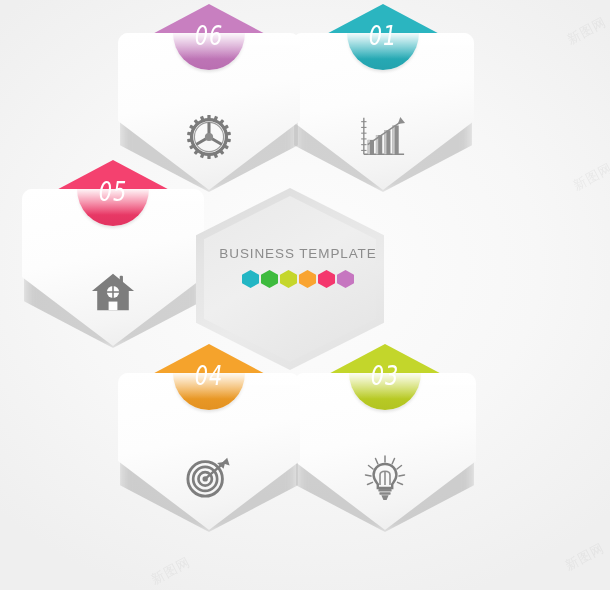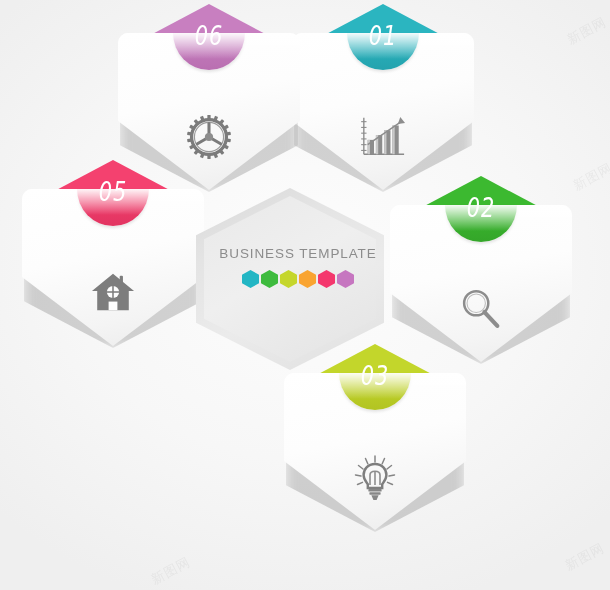--- a/index.html
+++ b/index.html
@@ -137,21 +137,21 @@
     position: absolute;
     left: 0; top: 112px;
     width: 190px;
     display: flex; align-items: center; justify-content: center;
   }
   .hex-icon svg { display: block; }
 
   
   #panel-01 { left: 288px; top: 2px; }
   #panel-02 { left: 386px; top: 174px; }
-  #panel-03 { left: 280px; top: 342px; }
+  #panel-03 { left: 290px; top: 342px; }
   #panel-04 { left: 114px; top: 342px; }
   #panel-05 { left: 18px;  top: 158px; }
   #panel-06 { left: 114px; top: 2px; }
 
   
   #panel-06 { z-index: 6; }
   #panel-01 { z-index: 5; }
   #panel-05 { z-index: 4; }
   #panel-02 { z-index: 3; }
   #panel-04 { z-index: 2; }
@@ -270,36 +270,42 @@
         <circle cx="24" cy="23" r="6.4" fill="#fdfdfd"></circle>
         <g stroke="#7d7d7d" stroke-width="1.6">
           <line x1="24" y1="16.6" x2="24" y2="29.4"></line>
           <line x1="17.6" y1="23" x2="30.4" y2="23"></line>
         </g>
         <rect x="19.4" y="33" width="9.2" height="9" fill="#fdfdfd"></rect>
       </svg>
     </div>
   </div>
 
-  <div class="hex-panel" id="panel-02">
-    <div class="hex-shadow"></div>
-    <div class="hex-chevron" style="background: linear-gradient(160deg, rgb(60, 185, 48) 0%, rgb(60, 185, 48) 55%, rgb(52, 166, 41) 100%);"></div>
-    <div class="hex-card"></div>
-    <div class="hex-notch" style="background: linear-gradient(rgb(60, 185, 48) 0%, rgb(52, 166, 41) 100%); box-shadow: rgba(0, 0, 0, 0.1) 0px 2px 3px;"></div>
-    <div class="card-gloss"></div>
-    <div class="hex-number">02</div>
-    <div class="hex-icon">
-      <svg width="46" height="46" viewBox="0 0 48 48">
-        <circle cx="19" cy="18" r="12.6" fill="none" stroke="#8d8d8d" stroke-width="2.6"></circle>
-        <circle cx="19" cy="18" r="9.6" fill="none" stroke="#bdbdbd" stroke-width="1.1"></circle>
-        <line x1="27.6" y1="27.2" x2="41" y2="41.6" stroke="#8d8d8d" stroke-width="4.4" stroke-linecap="round"></line>
-      </svg>
-    </div>
-  </div>
-
+
+  <div class="hex-panel" id="panel-04">
+    <div class="hex-shadow"></div>
+    <div class="hex-chevron" style="background: linear-gradient(160deg, rgb(245, 163, 44) 0%, rgb(245, 163, 44) 55%, rgb(227, 146, 34) 100%);"></div>
+    <div class="hex-card"></div>
+    <div class="hex-notch" style="background: linear-gradient(rgb(245, 163, 44) 0%, rgb(227, 146, 34) 100%); box-shadow: rgba(0, 0, 0, 0.1) 0px 2px 3px;"></div>
+    <div class="card-gloss"></div>
+    <div class="hex-number">04</div>
+    <div class="hex-icon">
+      <svg width="48" height="46" viewBox="0 0 50 48">
+        <g fill="none" stroke="#7e7e7e">
+          <circle cx="21" cy="26" r="18" stroke-width="3"></circle>
+          <circle cx="21" cy="26" r="12.5" stroke-width="2.8"></circle>
+          <circle cx="21" cy="26" r="7" stroke-width="2.8"></circle>
+        </g>
+        <circle cx="21" cy="26" r="2.8" fill="#7e7e7e"></circle>
+        <line x1="21" y1="26" x2="42" y2="8" stroke="#7e7e7e" stroke-width="2.6" stroke-linecap="round"></line>
+        <path d="M42 8 L33.5 9.5 L40.2 15.5 Z" fill="#7e7e7e"></path>
+        <path d="M44 4 L46.5 12 L38.5 9.5 Z" fill="#7e7e7e"></path>
+      </svg>
+    </div>
+  </div>
 
   <div class="hex-panel" id="panel-03">
     <div class="hex-shadow"></div>
     <div class="hex-chevron" style="background: linear-gradient(160deg, rgb(195, 214, 43) 0%, rgb(195, 214, 43) 55%, rgb(178, 196, 34) 100%);"></div>
     <div class="hex-card"></div>
     <div class="hex-notch" style="background: linear-gradient(rgb(195, 214, 43) 0%, rgb(178, 196, 34) 100%); box-shadow: rgba(0, 0, 0, 0.1) 0px 2px 3px;"></div>
     <div class="card-gloss"></div>
     <div class="hex-number">03</div>
     <div class="hex-icon">
       <svg width="48" height="48" viewBox="0 0 48 48">

